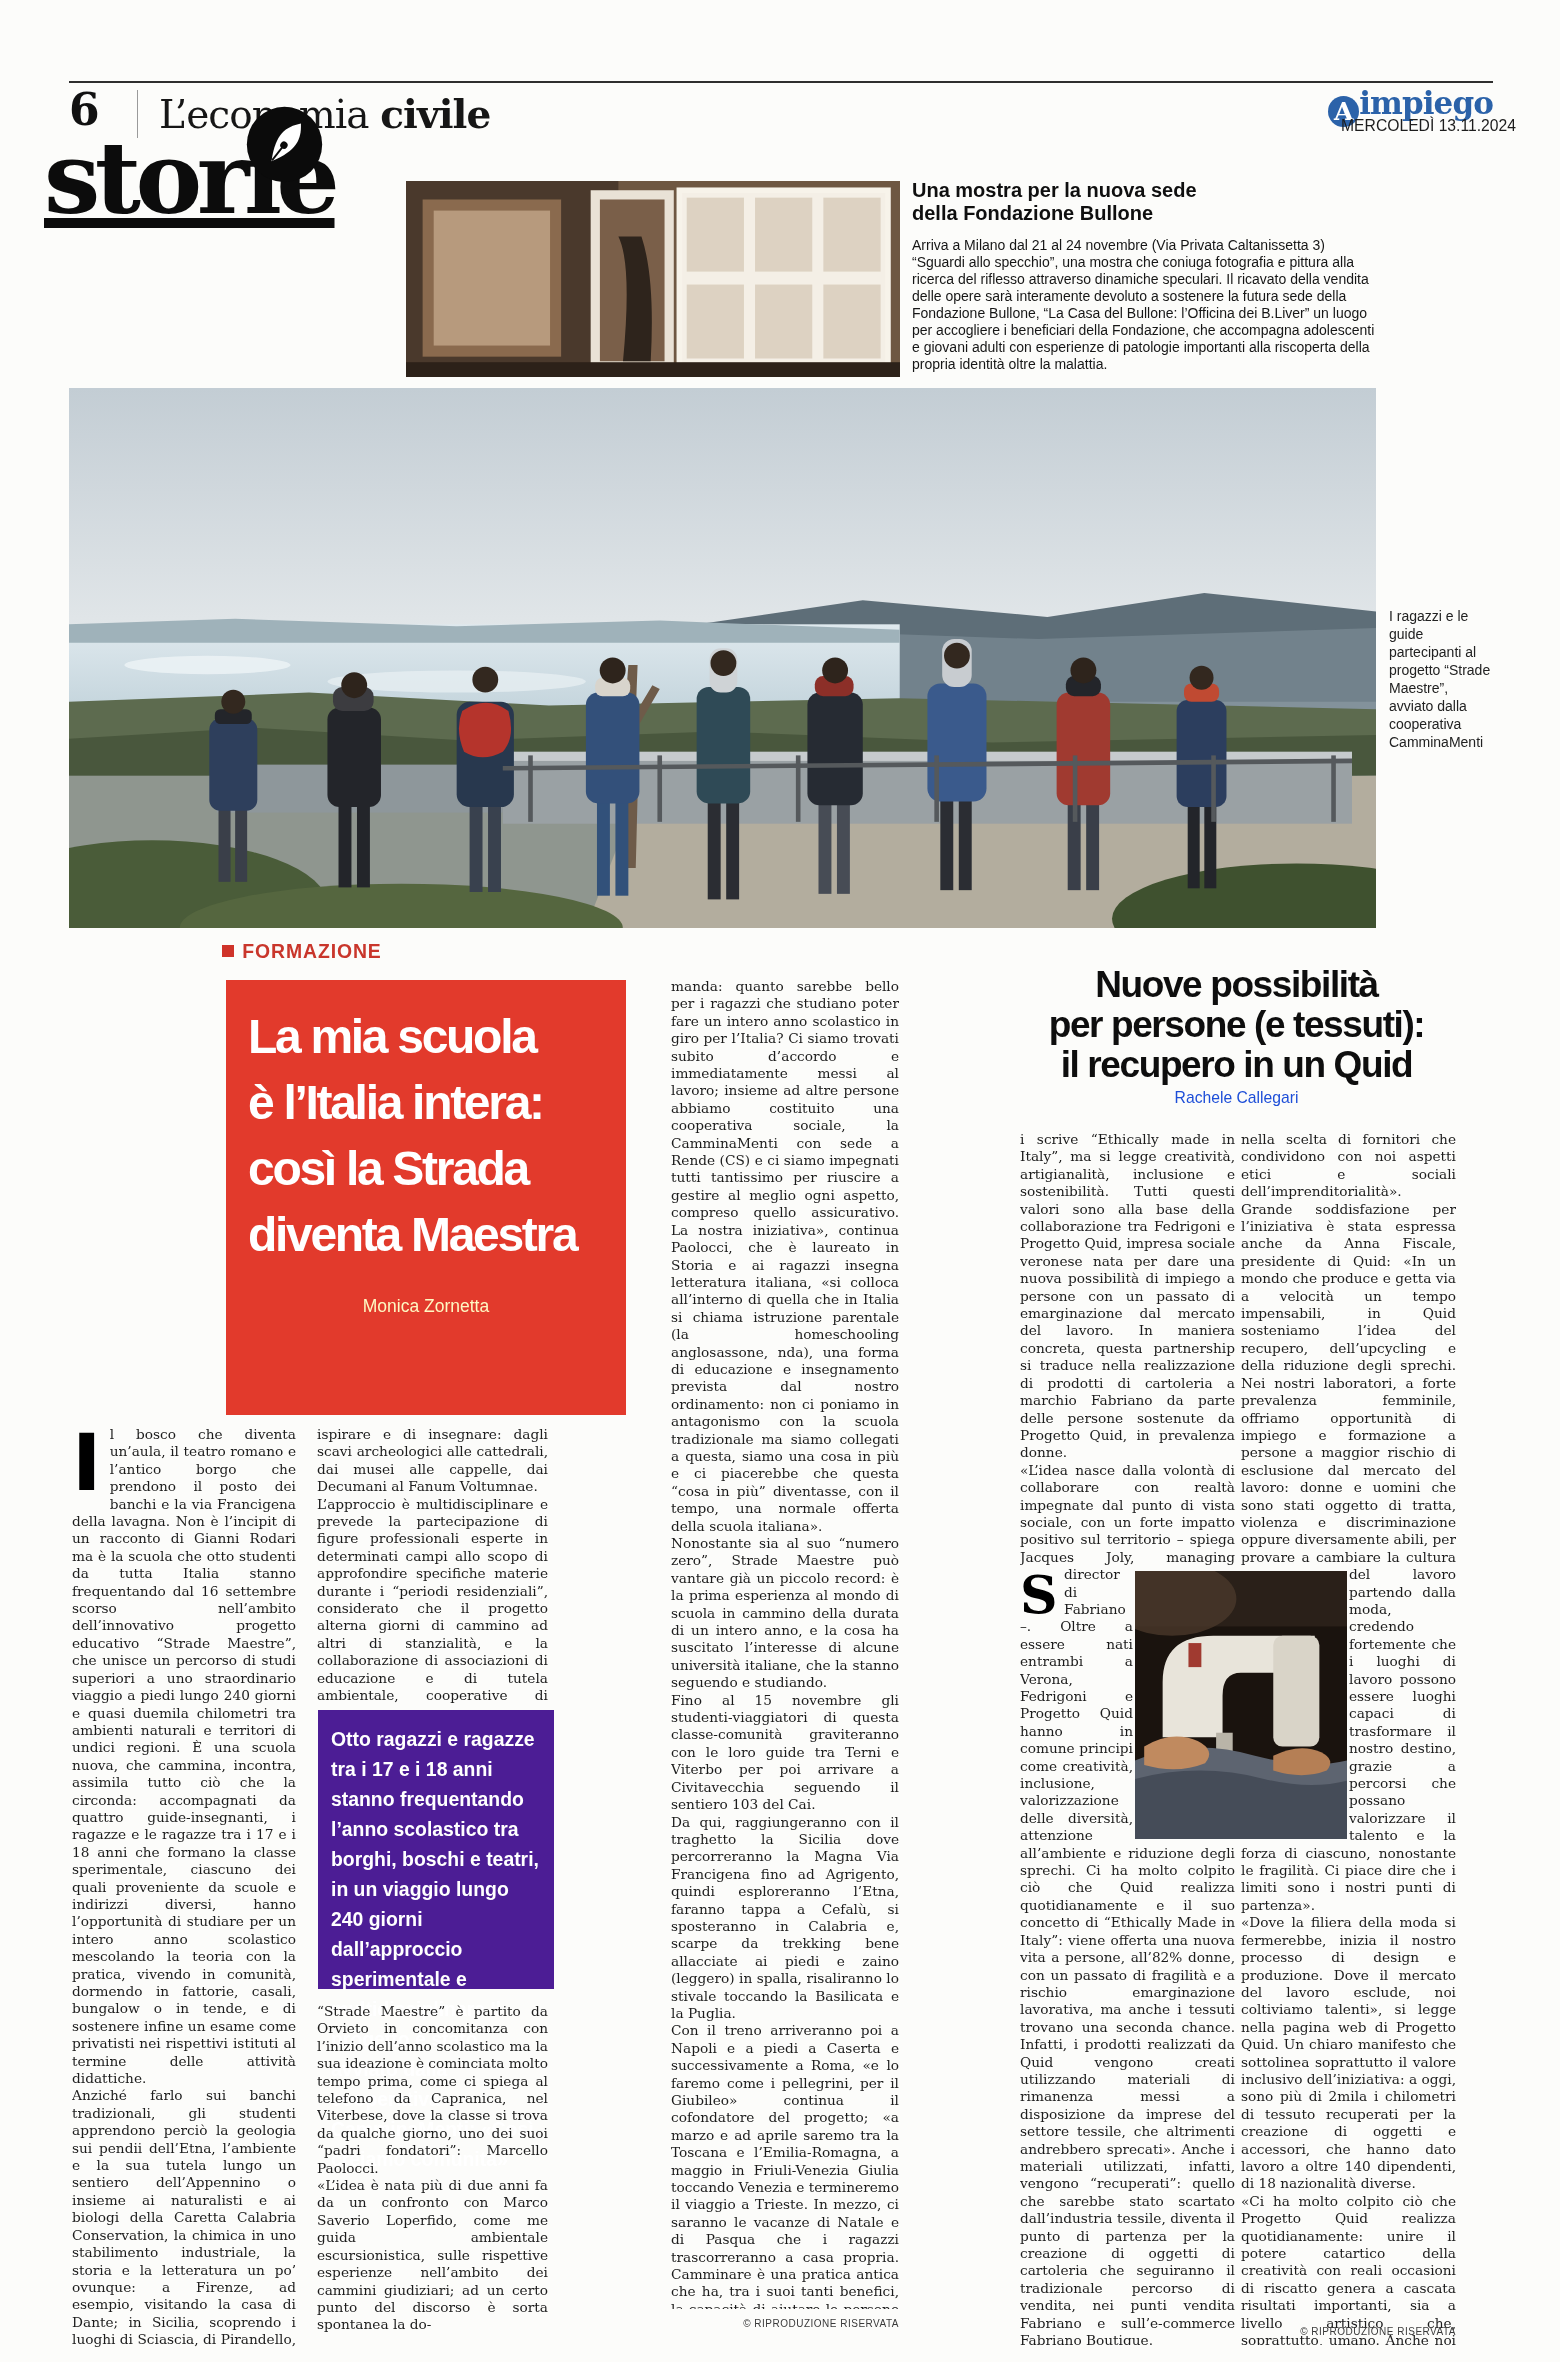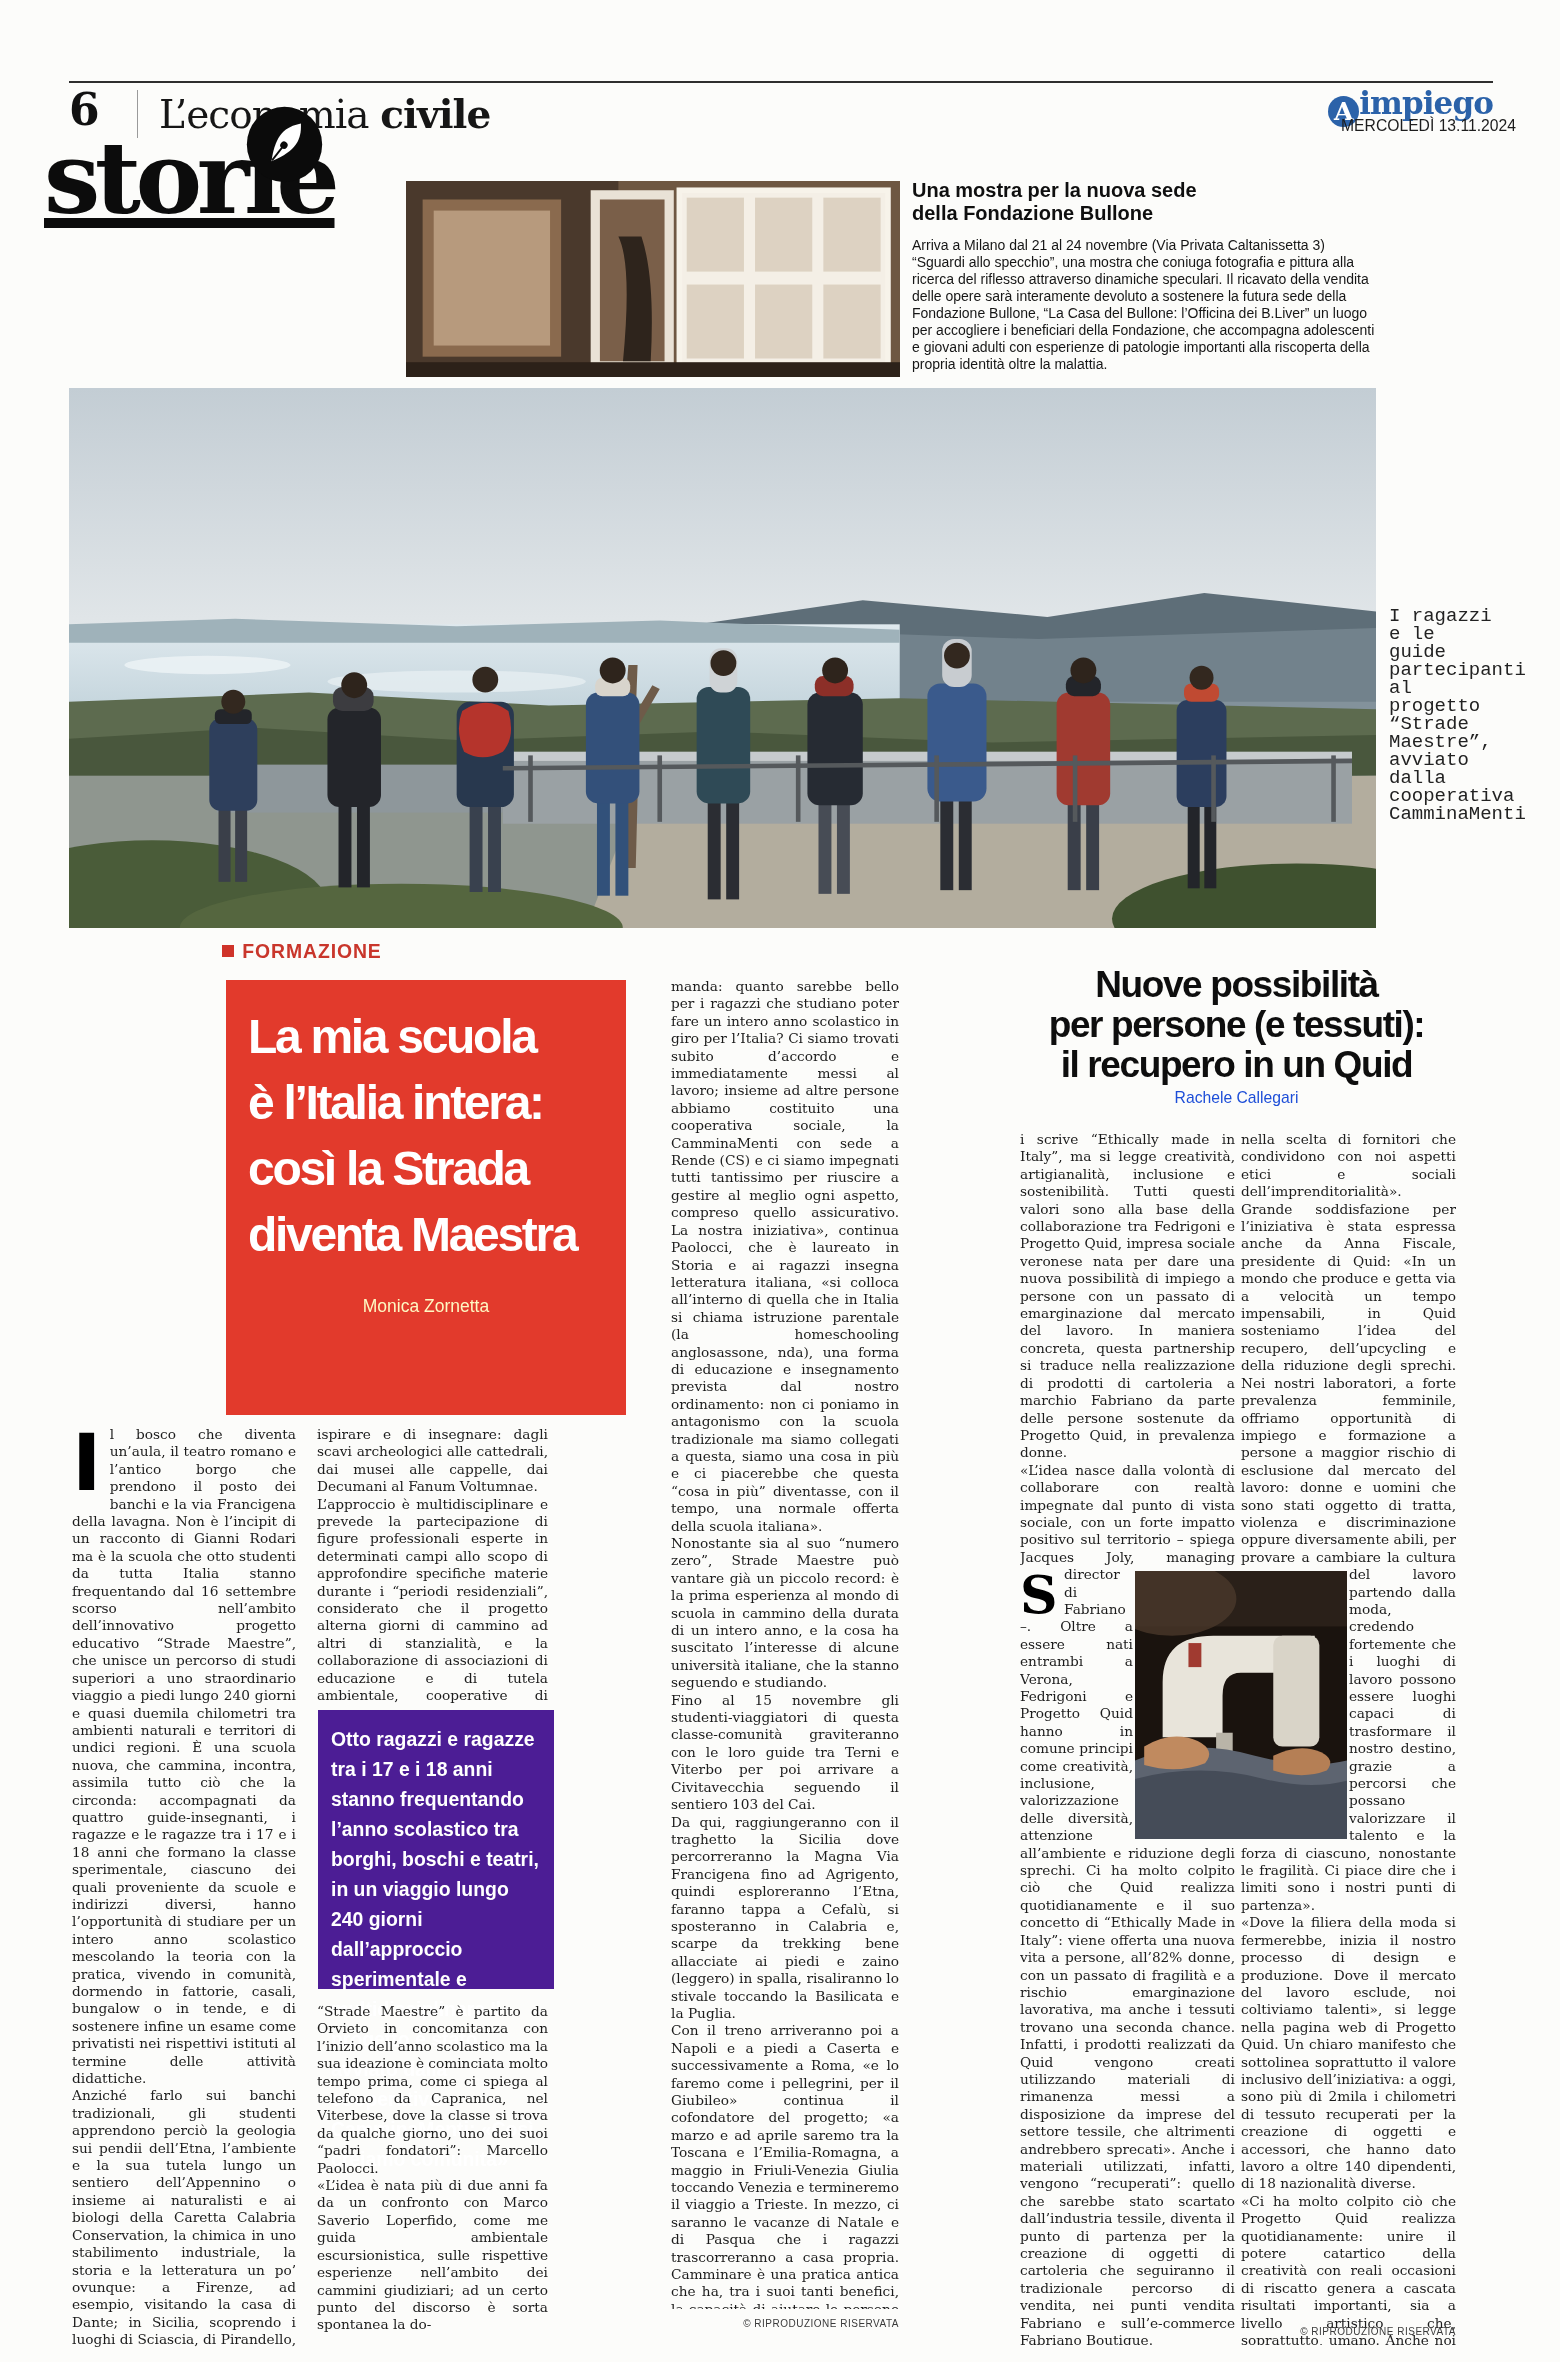--- a/index.html
+++ b/index.html
@@ -26,22 +26,22 @@
   .pen-badge{left:245px;top:105px;width:79px;height:79px;}
 
   
   .brief-photo{left:406px;top:181px;width:494px;height:196px;overflow:hidden;}
   .brief{left:912px;top:179px;width:466px;font-family:"Liberation Sans",sans-serif;}
   .brief-title{font-weight:bold;font-size:20px;line-height:23px;color:#0f0f0f;white-space:pre-line;}
   .brief-body{margin-top:12px;font-size:14px;line-height:17px;color:#161616;white-space:pre-line;}
 
   
   .main-photo{left:69px;top:388px;width:1307px;height:540px;overflow:hidden;background:#cdd6db;}
-  .photo-caption{left:1389px;top:607px;width:107px;font-family:Liberation Mono, monospace;
-      font-size:19px;line-height:18px;color:#222;}
+  .photo-caption{left:1389px;top:607px;width:107px;font-family:Liberation Sans, sans-serif;
+      font-size:14px;line-height:18px;color:#222;}
 
   
   .kicker-row{left:222px;top:940px;height:22px;}
   .kicker-sq{display:inline-block;width:12px;height:12px;background:#cf3329;margin-right:8.3px;vertical-align:0.9px;}
   .kicker-txt{font-family:"Liberation Sans",sans-serif;font-weight:bold;font-size:19.4px;letter-spacing:0.9px;color:#c9362b;}
   .red-box{left:226px;top:980px;width:400px;height:435px;background:#e23a2c;padding:0;}
   .red-head{margin:24px 0 0 22px;font-family:"Liberation Sans",sans-serif;font-weight:bold;font-size:48px;
       line-height:66px;letter-spacing:-2.3px;color:#fff;white-space:pre-line;}
   .red-byline{margin-top:28px;text-align:center;font-family:"Liberation Sans",sans-serif;font-size:17.5px;color:#fef9c3;}
 

